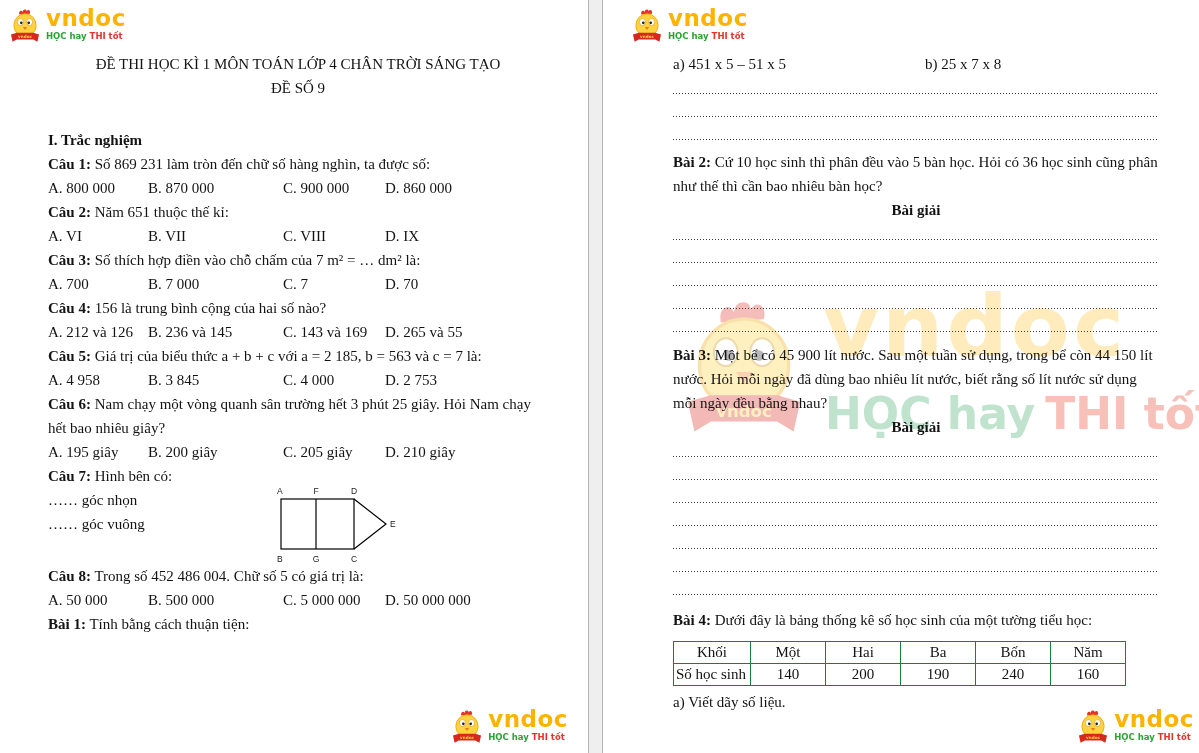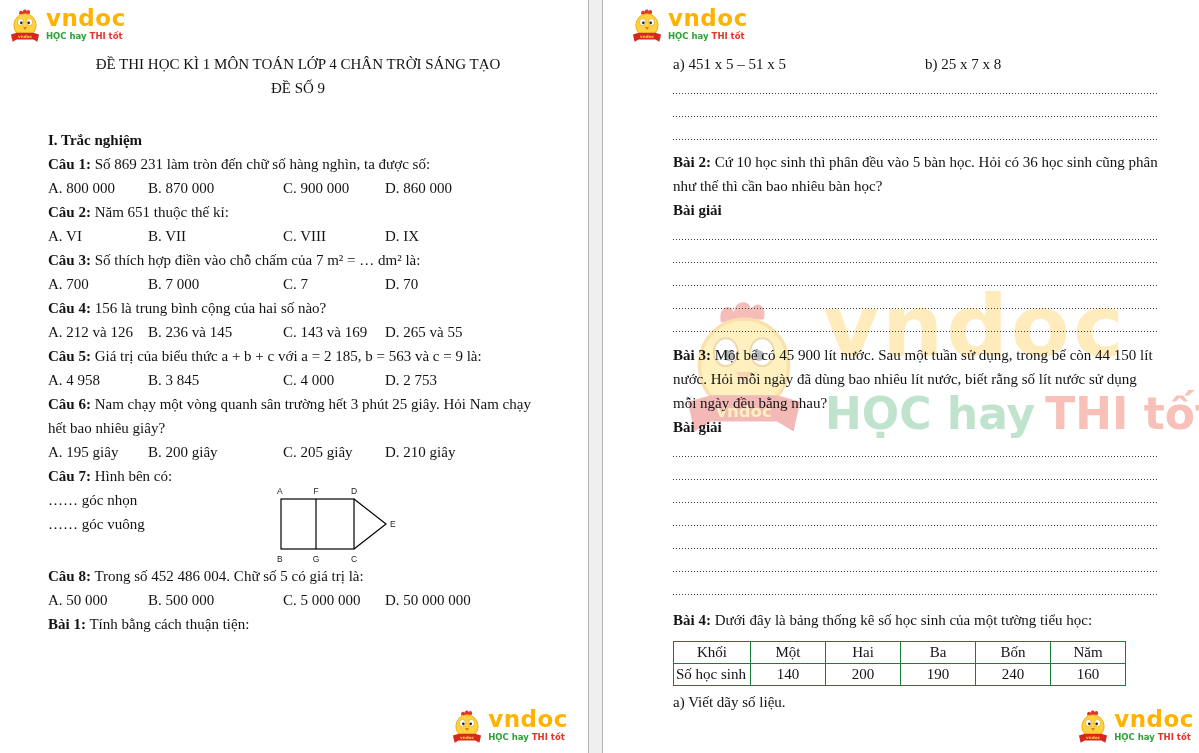--- a/index.html
+++ b/index.html
@@ -16,21 +16,21 @@
 
   .content { position:relative; z-index:1; }
   .content-left  { padding:52px 40px 0 48px; }
   .content-right { padding:52px 40px 0 70px; }
 
   .ln { line-height:24px; font-size:15px; margin:0; }
   .lbl { font-weight:bold; }
   .title-block { text-align:center; font-weight:normal; margin-bottom:28px; }
   .sec { font-weight:bold; }
   .mt26 { margin-top:26px; }
-  .center { font-weight:bold; }
+  .center { text-align:center; font-weight:bold; }
 
   .opts { display:grid; grid-template-columns:100px 135px 102px auto; line-height:24px; font-size:15px; }
 
   .ab-row { display:grid; grid-template-columns:252px auto; line-height:24px; font-size:15px; }
 
   .dotline {
     height:23px;
     background-image:linear-gradient(to right,#3c3c3c 1.2px,transparent 1.2px);
     background-size:3px 1.4px;
     background-repeat:repeat-x;
@@ -124,21 +124,21 @@
       </div>
 
       <p class="ln"><b class="lbl">Câu 4:</b> <span>156 là trung bình cộng của hai số nào?</span></p>
       <div class="opts">
         <span>A. 212 và 126</span>
         <span>B. 236 và 145</span>
         <span>C. 143 và 169</span>
         <span>D. 265 và 55</span>
       </div>
 
-      <p class="ln"><b class="lbl">Câu 5:</b> <span>Giá trị của biểu thức a + b + c với a = 2 185, b = 563 và c = 9 là:</span></p>
+      <p class="ln"><b class="lbl">Câu 5:</b> <span>Giá trị của biểu thức a + b + c với a = 2 185, b = 563 và c = 7 là:</span></p>
       <div class="opts">
         <span>A. 4 958</span>
         <span>B. 3 845</span>
         <span>C. 4 000</span>
         <span>D. 2 753</span>
       </div>
 
       <p class="ln"><b class="lbl">Câu 6:</b> <span>Nam chạy một vòng quanh sân trường hết 3 phút 25 giây. Hỏi Nam chạy hết bao nhiêu giây?</span></p>
       <div class="opts">
         <span>A. 195 giây</span>

